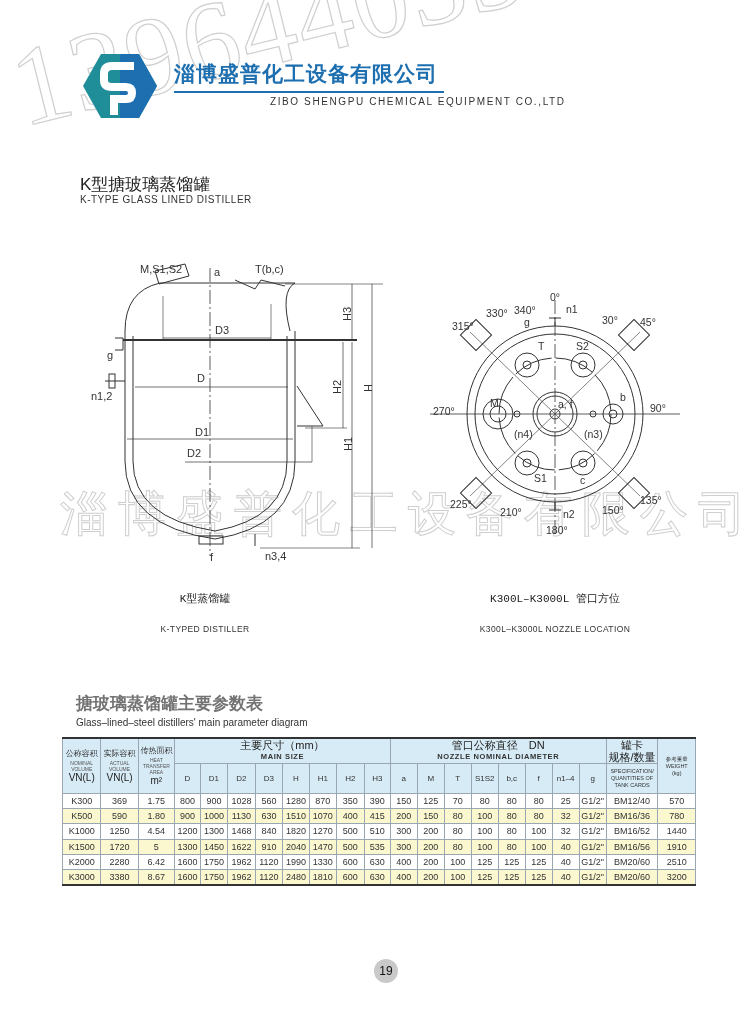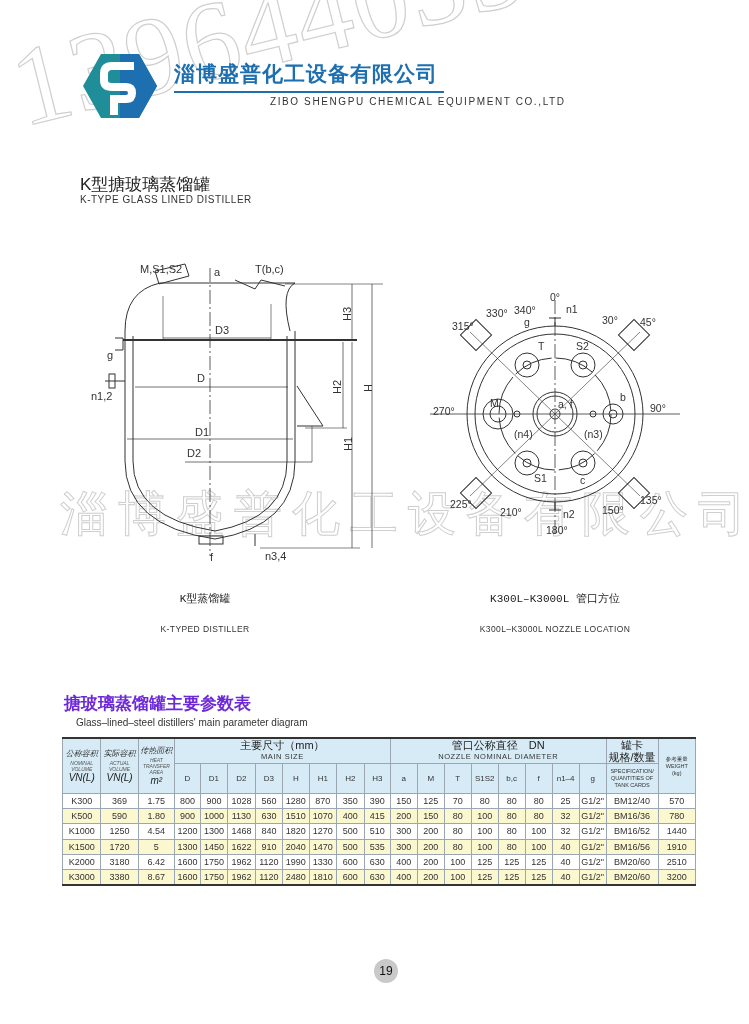--- a/index.html
+++ b/index.html
@@ -26,34 +26,34 @@
   .section-title-cn { position: absolute; left: 80px; top: 173px; font-size: 17px; color: #222; z-index: 2; }
   .section-title-en { position: absolute; left: 80px; top: 194px; font-size: 10px; color: #333; letter-spacing: 0.5px; z-index: 2; text-align: right; }
 
   .diagram { position: absolute; z-index: 2; }
   .diagram svg text { font-family: "Liberation Sans", sans-serif; }
 
   .caption { position: absolute; text-align: center; z-index: 2; }
   .caption .cn { font-size: 11px; color: #222; font-family: Liberation Mono, monospace; }
   .caption .en { font-size: 8.5px; color: #333; letter-spacing: 0.4px; margin-top: 18px; }
 
-  .table-title-cn { position: absolute; left: 64px; top: 692px; font-size: 17px; font-weight: bold; color: #6d28d9; z-index: 2; }
+  .table-title-cn { position: absolute; left: 76px; top: 692px; font-size: 17px; font-weight: bold; color: #737373; z-index: 2; }
   .table-title-en { position: absolute; left: 76px; top: 717px; font-size: 10px; color: #333; z-index: 2; }
 
   table.params {
     position: absolute; left: 62px; top: 737px; width: 634px; border-collapse: collapse;
     font-size: 9.5px; z-index: 2; table-layout: fixed;
     border-top: 2px solid #333; border-bottom: 2px solid #333;
   }
   table.params th, table.params td { border: 1px solid #9aa7b3; text-align: center; padding: 0; color: #333; }
   table.params thead th { background: #d7ebf6; font-weight: normal; }
   table.params thead th.grp { font-size: 11px; color: #222; line-height: 12px; }
-  table.params thead th.grp small { display: block; font-size: 7.5px; letter-spacing: 0.6px; color: #333; }
+  table.params thead th.grp small { display: block; font-size: 7.5px; letter-spacing: 0.6px; color: #333; font-weight: bold; }
   table.params thead th.cell-h { height: 30px; font-size: 8px; }
-  table.params thead th.lead { font-size: 8px; line-height: 8px; font-style: italic; }
+  table.params thead th.lead { font-size: 8px; line-height: 8px; }
   table.params thead th.lead .tiny { display: block; font-size: 5px; color: #555; line-height: 6px; margin: 2px 0; }
   table.params thead th.lead .unit { display: block; font-size: 10px; color: #222; }
   table.params thead tr.h1 th { height: 23px; }
   table.params tbody td { height: 15.2px; font-size: 9px; }
   table.params tbody tr:nth-child(even) td { background: #fbf7cf; }
   table.params tbody tr:nth-child(odd) td { background: #ffffff; }
   table.params thead th.tiny-h { font-size: 5.5px; line-height: 7px; }
 
   .page-number {
     position: absolute; left: 374px; top: 959px; width: 24px; height: 24px; border-radius: 50%;
@@ -385,21 +385,21 @@
         <td>100</td>
         <td>80</td>
         <td>100</td>
         <td>40</td>
         <td>G1/2"</td>
         <td>BM16/56</td>
         <td>1910</td>
       </tr>
       <tr>
         <td>K2000</td>
-        <td>3180</td>
+        <td>2280</td>
         <td>6.42</td>
         <td>1600</td>
         <td>1750</td>
         <td>1962</td>
         <td>1120</td>
         <td>1990</td>
         <td>1330</td>
         <td>600</td>
         <td>630</td>
         <td>400</td>

